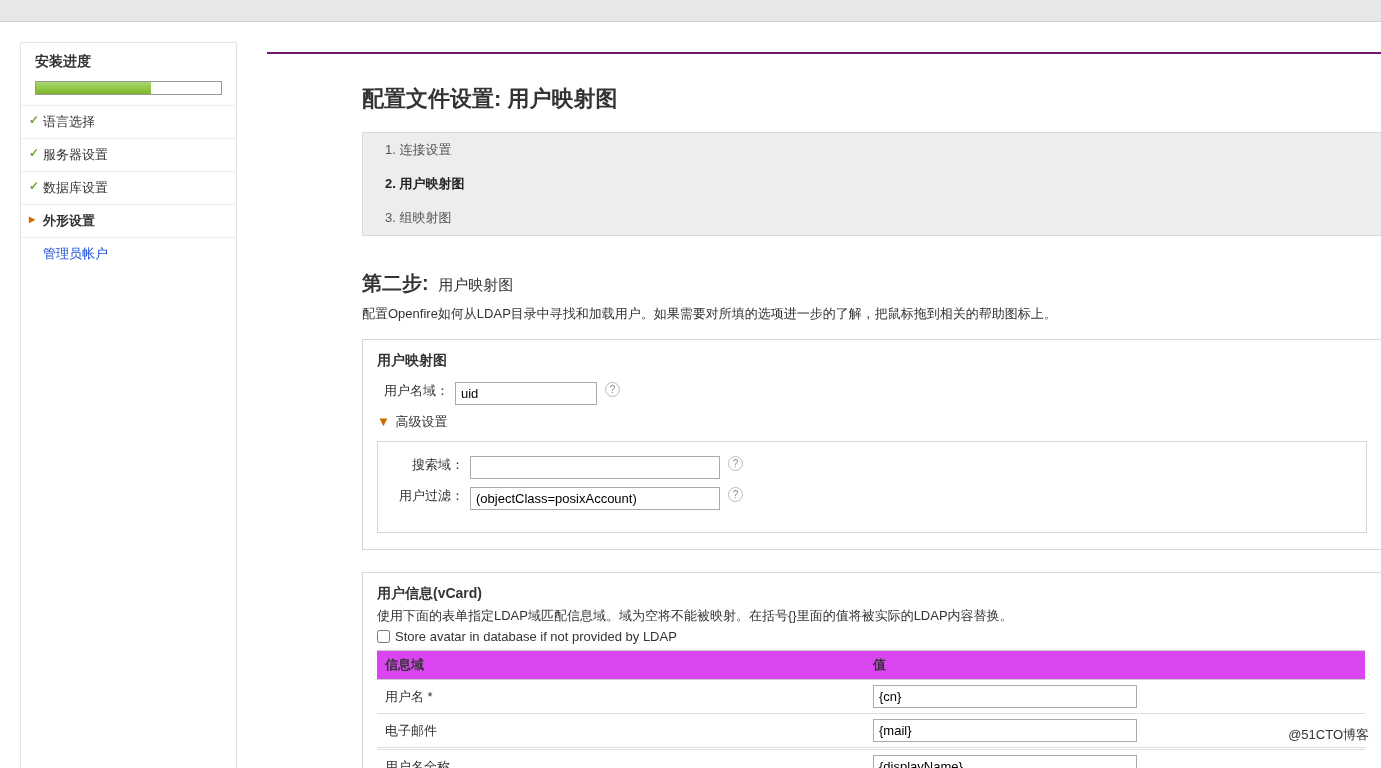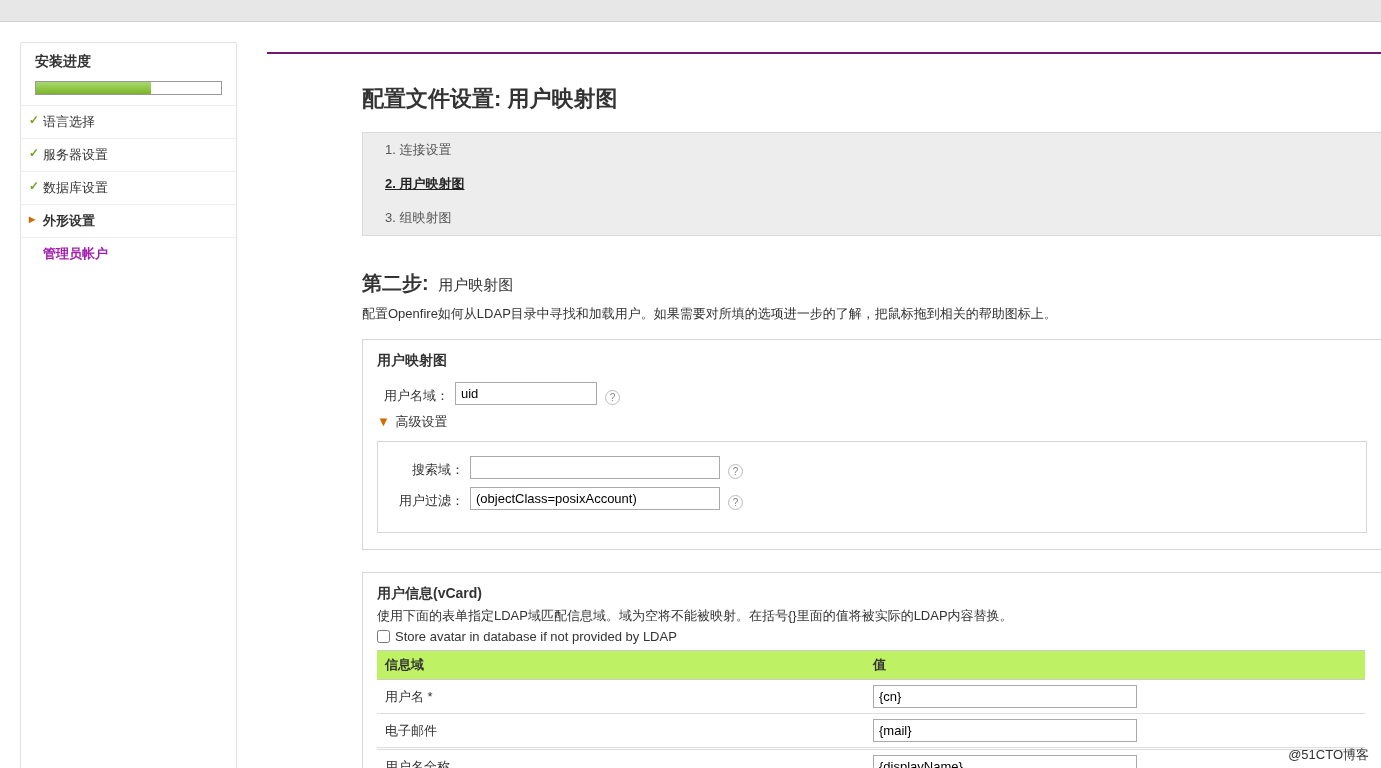--- a/index.html
+++ b/index.html
@@ -54,21 +54,21 @@
   position: relative;
 }
 .step:last-child { border-bottom: none; }
 .step .mark {
   position: absolute; left: 8px; top: 7px;
   font-size: 12px;
 }
 .mark.check { color: #6aa81e; font-weight: bold; }
 .mark.arrow { color: #d36a00; }
 .step.current { font-weight: bold; }
-.step.pending { color: #a21caf; font-weight: bold; }
+.step.pending { color: #1d4ed8; }
 
 .main {
   flex: 1;
   padding: 30px 0 0 95px;
   border-top: 2px solid #701a75;
   margin-top: 10px;
   margin-left: 30px;
 }
 .page-title {
   font-size: 22px;
@@ -81,21 +81,21 @@
   border: 1px solid #d9d9d9;
   border-right: none;
   display: flex;
   font-size: 13px;
   flex-direction: column;
 }
 .tab {
   padding: 8px 22px;
   color: #555;
 }
-.tab.active { font-weight: bold; color: #222; text-decoration: underline; }
+.tab.active { font-weight: bold; color: #222; }
 
 .step-block {
   margin-top: 34px;
 }
 .step-heading { font-size: 20px; font-weight: bold; display: inline; }
 .step-sub { font-size: 15px; margin-left: 6px; }
 .step-desc {
   margin-top: 8px;
   color: #333;
   font-size: 13px;
@@ -108,21 +108,21 @@
   background: #fff;
   padding: 12px 14px 16px 14px;
 }
 .panel-title {
   font-weight: bold;
   font-size: 14px;
   margin-bottom: 12px;
 }
 .formrow {
   display: flex;
-  align-items: flex-end;
+  align-items: flex-start;
   margin-bottom: 8px;
 }
 .formrow label {
   width: 78px;
   text-align: right;
   padding-right: 6px;
   color: #333;
   font-size: 13px;
 }
 .formrow input[type=text] {
@@ -171,21 +171,21 @@
 .chkrow input { margin-right: 5px; }
 
 table.vcard {
   width: 100%;
   border-collapse: collapse;
   margin-top: 6px;
   font-size: 13px;
 }
 table.vcard th {
   text-align: left;
-  background: #bef264;
+  background: #d946ef;
   border-top: 1px solid #ccc;
   border-bottom: 1px solid #ccc;
   padding: 5px 8px;
   font-weight: bold;
 }
 table.vcard td {
   border-bottom: 1px solid #ddd;
   padding: 5px 8px;
   vertical-align: middle;
 }
@@ -194,21 +194,21 @@
   border: 1px solid #aaa;
   padding: 3px 5px;
   font-size: 13px;
   font-family: inherit;
 }
 td.valcell { width: 500px; }
 
 .watermark {
   position: fixed;
   right: 12px;
-  bottom: 4px;
+  bottom: 24px;
   font-size: 13px;
   color: #333;
 }
 </style>
 </head>
 <body>
 
 <div class="topbar"></div>
 
 <div class="page">

